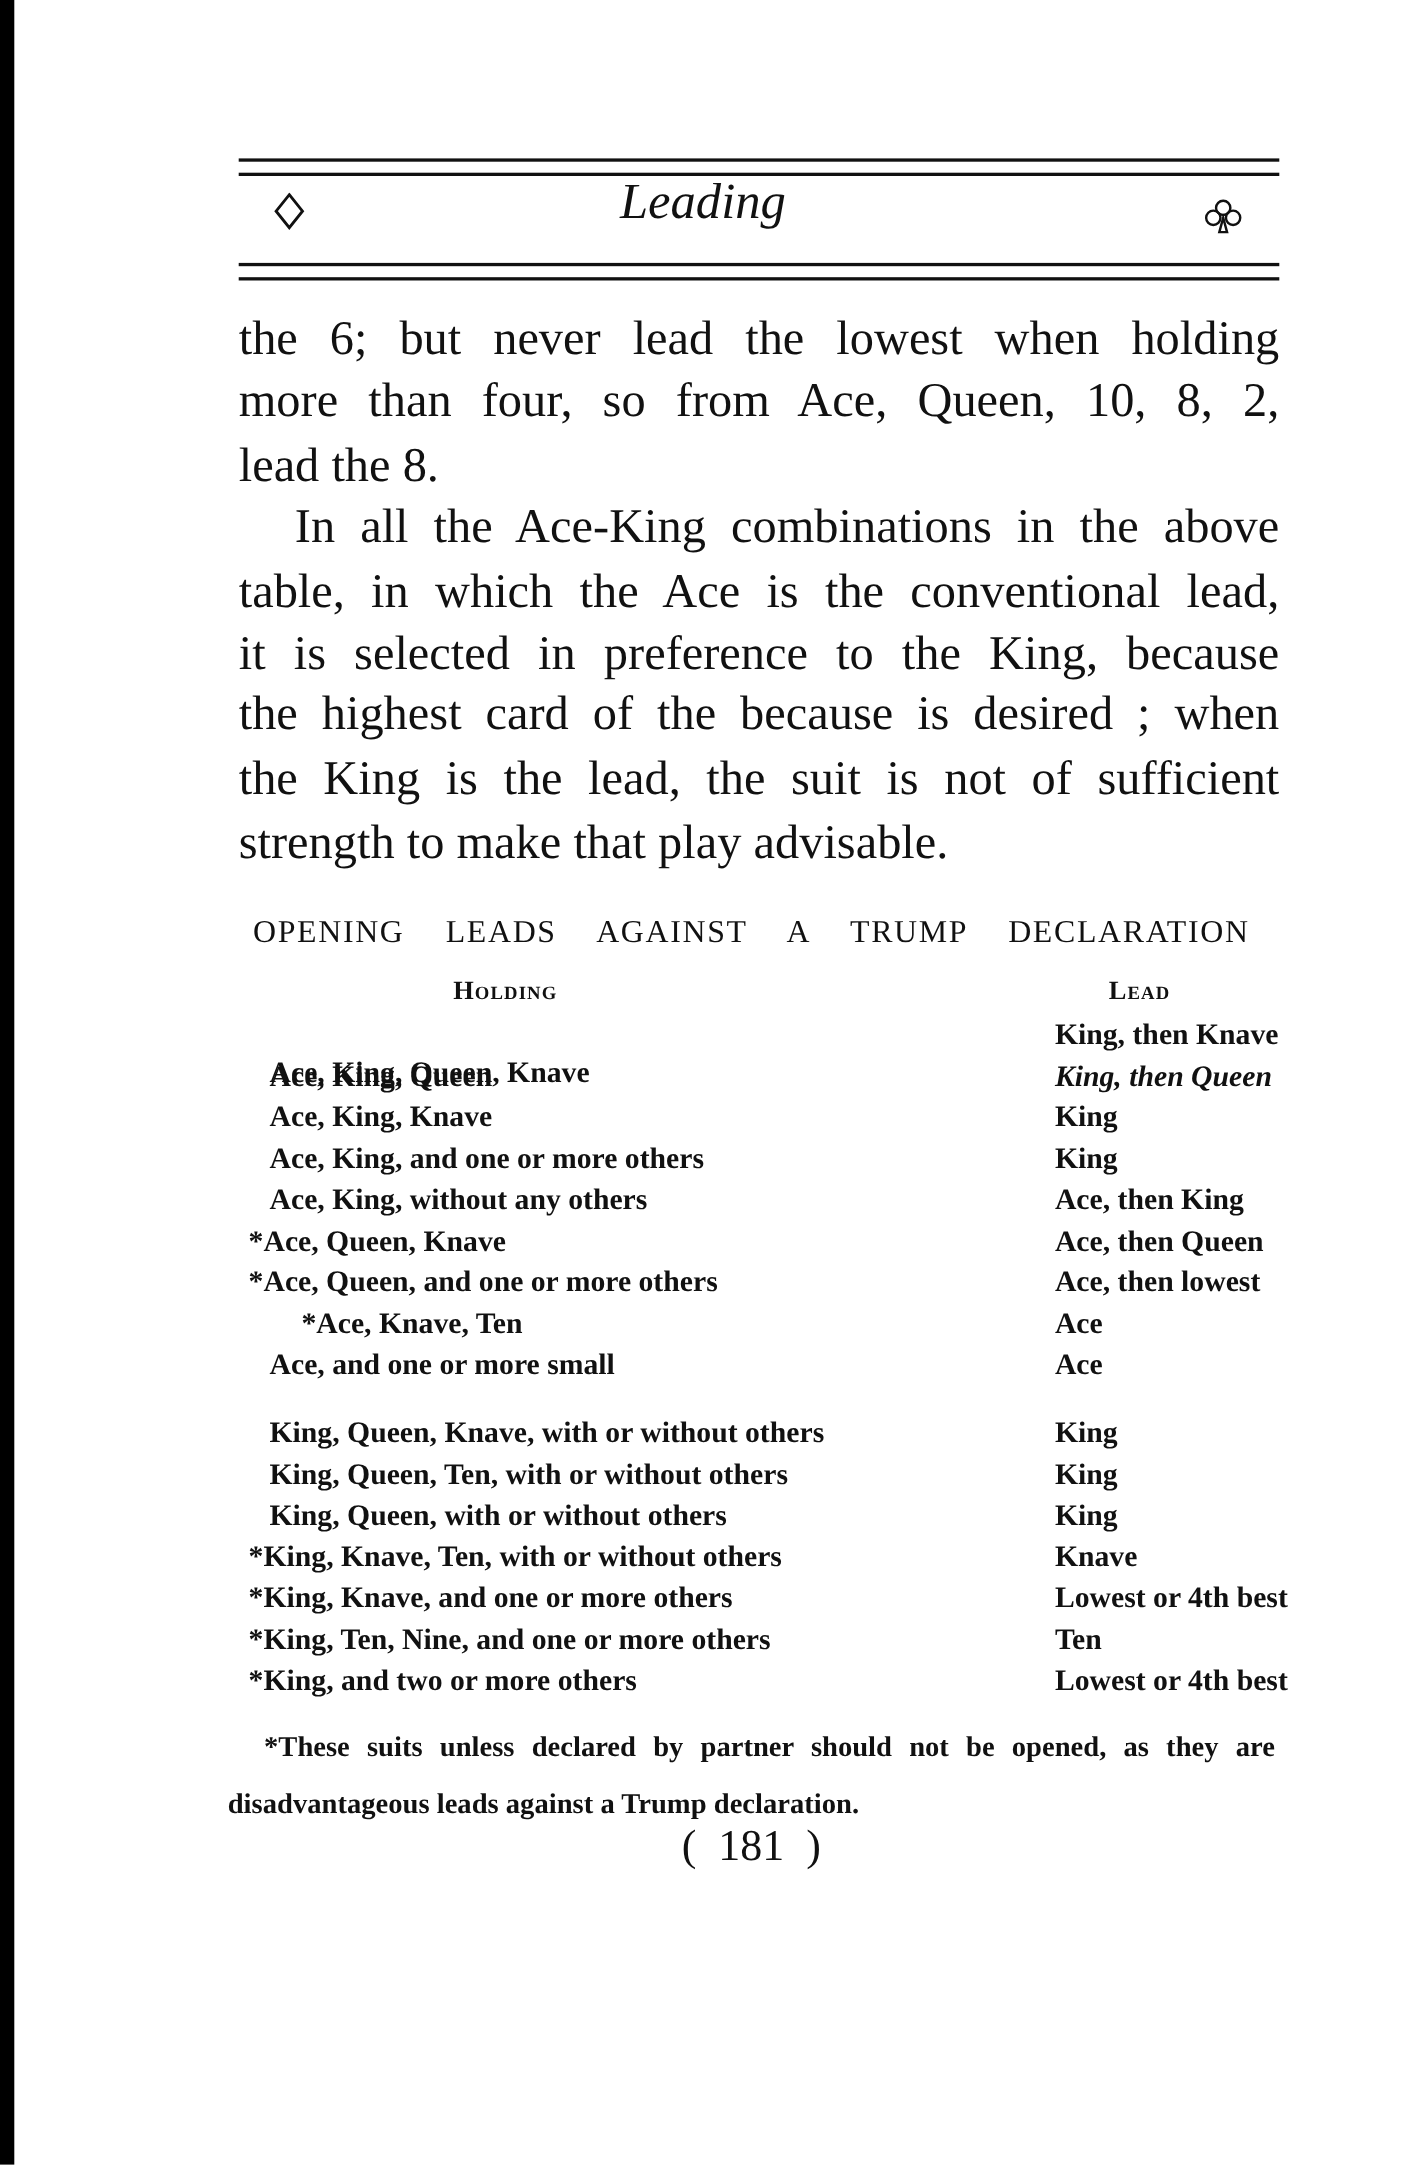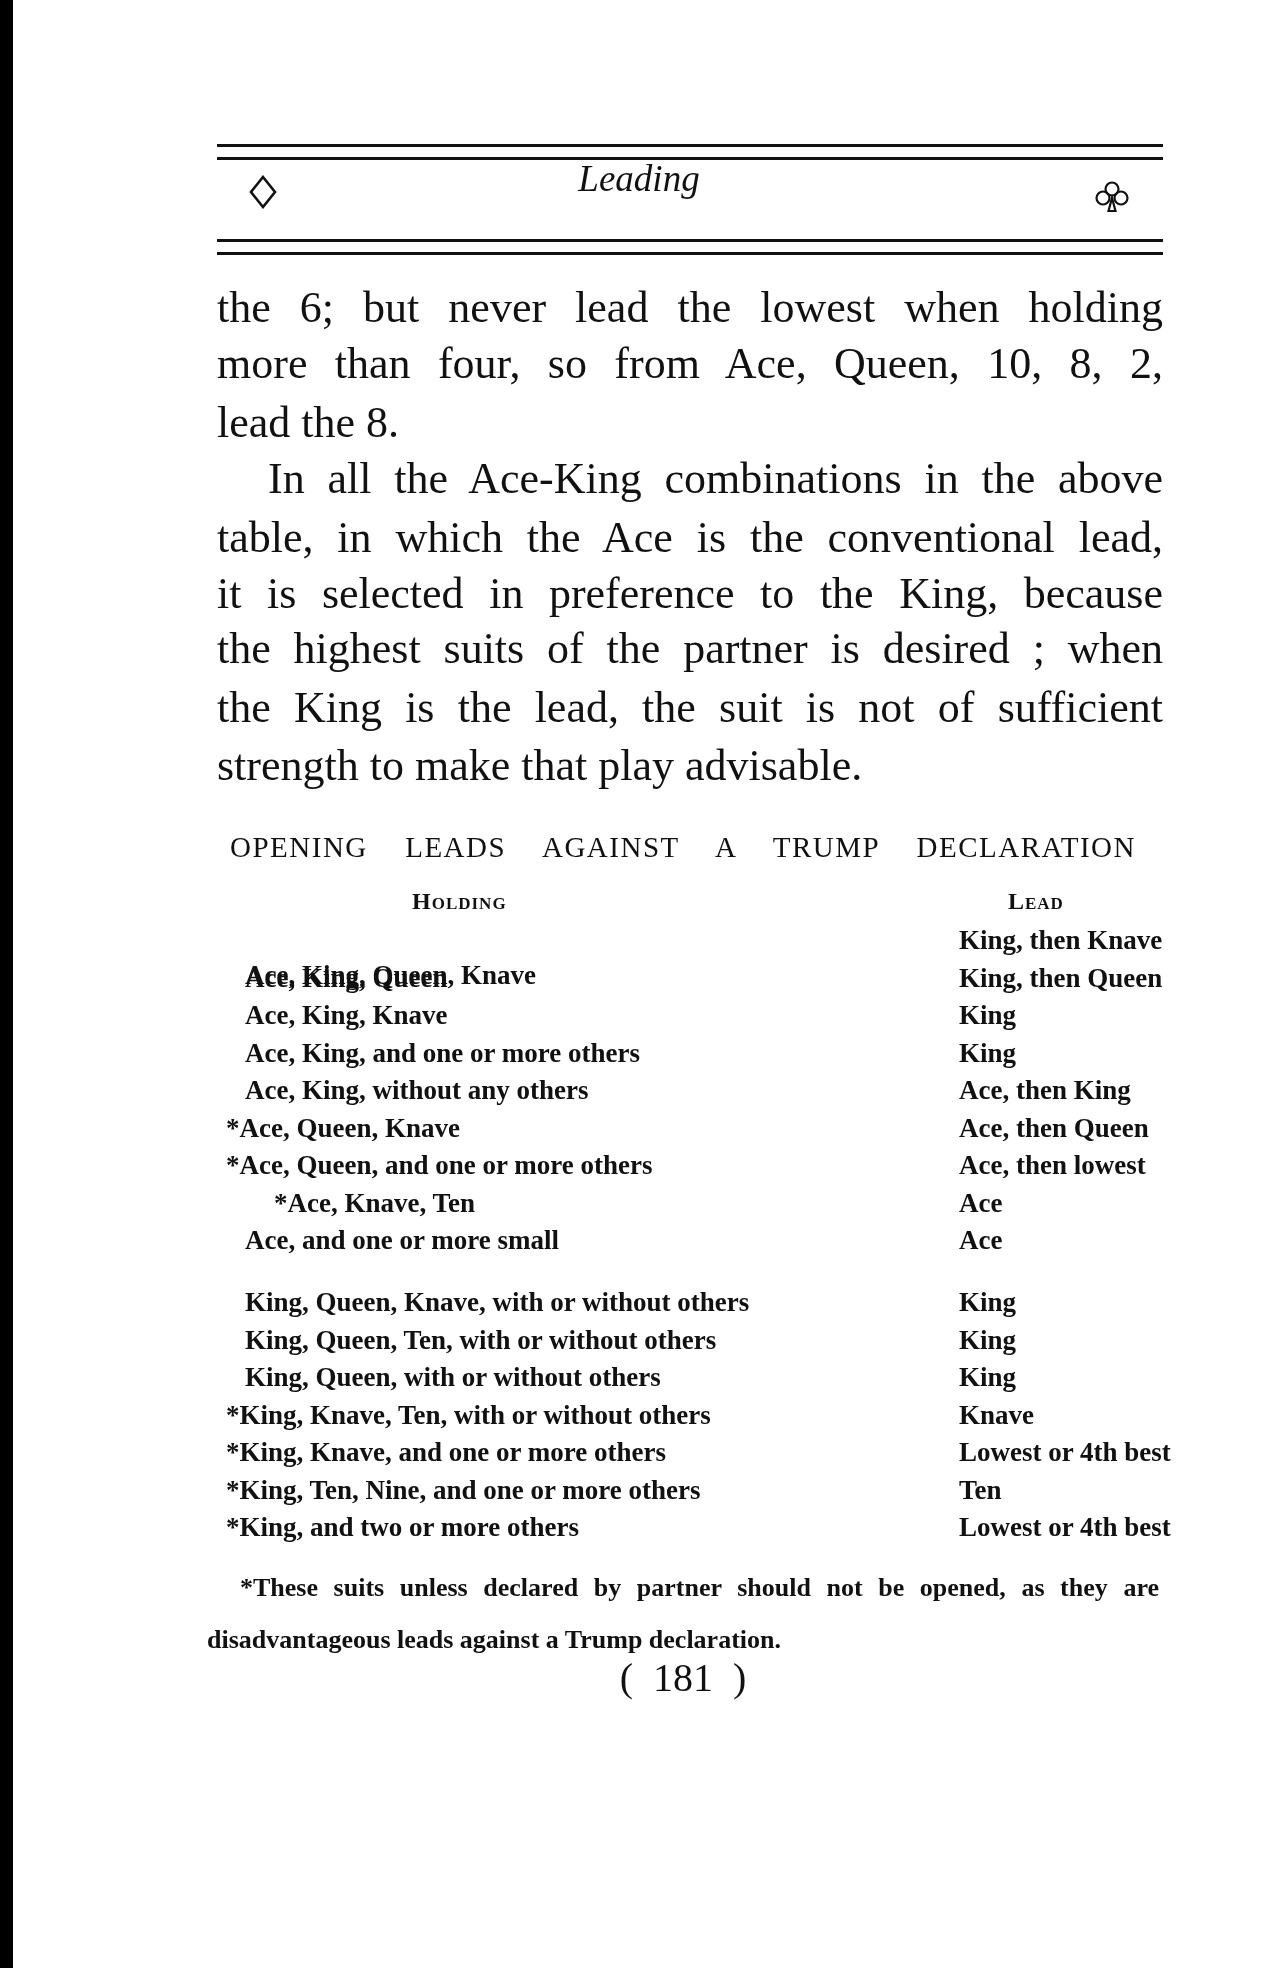--- a/index.html
+++ b/index.html
@@ -1,19 +1,19 @@
 <!DOCTYPE html>
 <html><head>
 <meta charset="utf-8">
 <style>
   html, body { margin: 0; padding: 0; background: #ffffff; }
   body { width: 1278px; height: 1968px; position: relative; overflow: hidden; color: #111111; font-family: "Liberation Serif", "DejaVu Serif", serif; }
   .edge { position: absolute; left: 0; top: 0; width: 13px; height: 1968px; background: #000; }
   .rule { position: absolute; left: 217px; width: 946px; height: 3px; background: #111; }
-  .hdr-title { position: absolute; left: 0; width: 1278px; text-align: center; top: 160px; font-size: 37px; font-style: italic; line-height: 1; }
+  .hdr-title { position: absolute; left: 0; width: 1278px; text-align: center; top: 160px; font-size: 46px; font-style: italic; line-height: 1; }
   .line { position: absolute; left: 217px; width: 946px; font-size: 44px; line-height: 1; white-space: nowrap; text-align: justify; text-align-last: justify; }
   .line.last { text-align-last: left; }
   .line.indent { left: 268px; width: 895px; }
   .tbl-title { position: absolute; left: 230px; width: 906px; top: 833px; font-size: 29px; letter-spacing: 1.5px; line-height: 1; white-space: nowrap; text-align: justify; text-align-last: justify; }
   .col-head { position: absolute; font-size: 24px; font-variant: small-caps; font-weight: bold; line-height: 1; letter-spacing: 1px; }
   .cell { position: absolute; font-size: 27px; font-weight: bold; line-height: 1; white-space: nowrap; }
   .cell.hold { left: 245px; }
   .cell.hold.star { left: 226px; }
   .cell.lead { left: 959px; }
   .foot { position: absolute; left: 207px; width: 952px; font-size: 26px; font-weight: bold; line-height: 1; white-space: nowrap; text-align: justify; text-align-last: justify; }
@@ -47,34 +47,34 @@
   <div class="rule" style="top:252px;"></div>
 </div>
 
 <div>
   <div class="line" style="top:286px;">the 6; but never lead the lowest when holding</div>
   <div class="line" style="top:342px;">more than four, so from Ace, Queen, 10, 8, 2,</div>
   <div class="line last" style="top:401px;">lead the 8.</div>
   <div class="line indent" style="top:457px;">In all the Ace-King combinations in the above</div>
   <div class="line" style="top:516px;">table, in which the Ace is the conventional lead,</div>
   <div class="line" style="top:572px;">it is selected in preference to the King, because</div>
-  <div class="line" style="top:627px;">the highest suits of the partner is desired ; when</div>
+  <div class="line" style="top:627px;">the highest card of the because is desired ; when</div>
   <div class="line" style="top:686px;">the King is the lead, the suit is not of sufficient</div>
   <div class="line last" style="top:744px;">strength to make that play advisable.</div>
 </div>
 
 <div>
   <div class="tbl-title">OPENING LEADS AGAINST A TRUMP DECLARATION</div>
   <div class="col-head" style="left:412px; top:889px;">Holding</div>
   <div class="col-head" style="left:1008px; top:889px;text-align:center;">Lead</div>
   <div id="rows">
       <div class="cell hold" style="top: 927px; margin-top: 35px;">Ace, King, Queen, Knave</div>
       <div class="cell lead" style="top: 927px;">King, then Knave</div>
       <div class="cell hold" style="top: 964.5px;">Ace, King, Queen</div>
-      <div class="cell lead" style="top: 964.5px;">King, then Queen</div>
+      <div class="cell lead" style="top: 964.5px; font-style: italic;">King, then Queen</div>
       <div class="cell hold" style="top: 1002px;">Ace, King, Knave</div>
       <div class="cell lead" style="top: 1002px;">King</div>
       <div class="cell hold" style="top: 1039.5px;">Ace, King, and one or more others</div>
       <div class="cell lead" style="top: 1039.5px;">King</div>
       <div class="cell hold" style="top: 1077px;">Ace, King, without any others</div>
       <div class="cell lead" style="top: 1077px;">Ace, then King</div>
       <div class="cell hold star" style="top: 1114.5px;">*Ace, Queen, Knave</div>
       <div class="cell lead" style="top: 1114.5px;">Ace, then Queen</div>
       <div class="cell hold star" style="top: 1152px;">*Ace, Queen, and one or more others</div>
       <div class="cell lead" style="top: 1152px;">Ace, then lowest</div>

